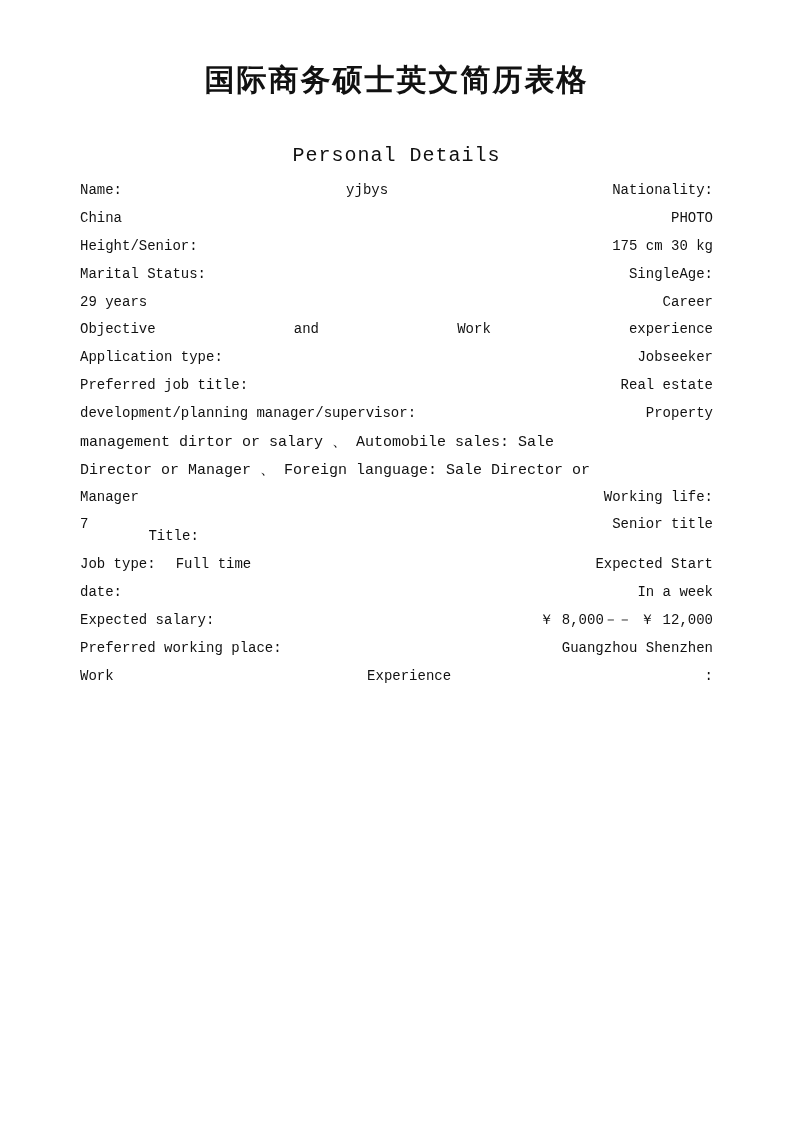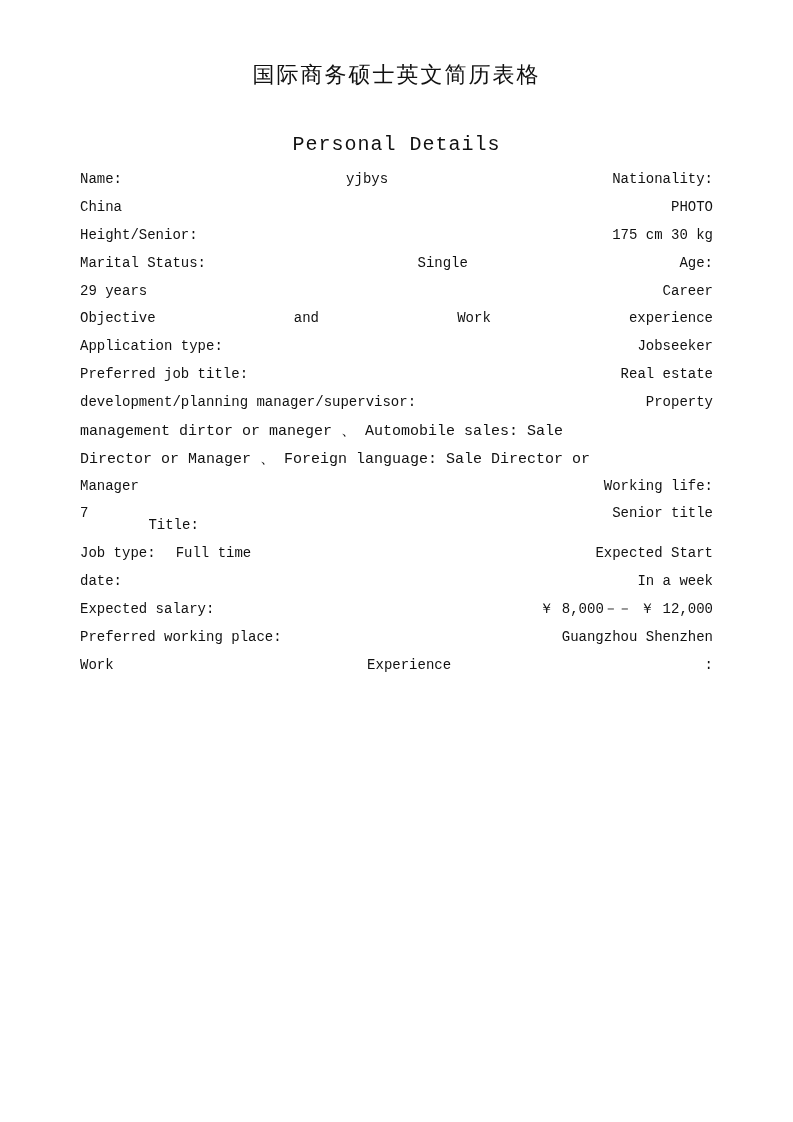--- a/index.html
+++ b/index.html
@@ -12,22 +12,22 @@
       background: #fff;
       font-family: 'Courier New', Courier, monospace;
       width: 793px;
       min-height: 1122px;
       padding: 60px 80px 60px 80px;
       color: #111;
     }
 
     .page-title {
       text-align: center;
-      font-size: 22px;
-      font-weight: normal;
+      font-size: 30px;
+      font-weight: bold;
       font-family: 'SimSun', 'STSong', serif;
       margin-bottom: 36px;
       letter-spacing: 2px;
     }
 
     .resume-body {
       font-size: 15px;
       line-height: 1.85;
       font-family: 'Courier New', Courier, monospace;
     }
@@ -76,21 +76,21 @@
   </div>
 
 
   <div class="line">
     <span>Height/Senior:</span>
     <span>175  cm  30  kg</span>
   </div>
 
   <div class="line">
     <span>Marital Status:</span>
-    <span style="flex:1; text-align:center;">Single</span>
+    <span style="flex:1; text-align:right;">Single</span>
     <span>Age:</span>
   </div>
 
   <div class="line">
     <span>29 years</span>
     <span>Career</span>
   </div>
 
   <div class="line">
     <span>Objective</span>
@@ -108,21 +108,21 @@
     <span>Preferred  job  title:</span>
     <span>Real  estate</span>
   </div>
 
   <div class="line">
     <span>development/planning    manager/supervisor:</span>
     <span>Property</span>
   </div>
 
   <div class="full-line">
-    <span>management dirtor or maneger  、  Automobile sales: Sale</span>
+    <span>management dirtor or salary  、  Automobile sales: Sale</span>
   </div>
 
   <div class="full-line">
     <span>Director or Manager  、  Foreign language: Sale Director or</span>
   </div>
 
   <div class="line">
     <span>Manager</span>
     <span>Working  life:</span>
   </div>

